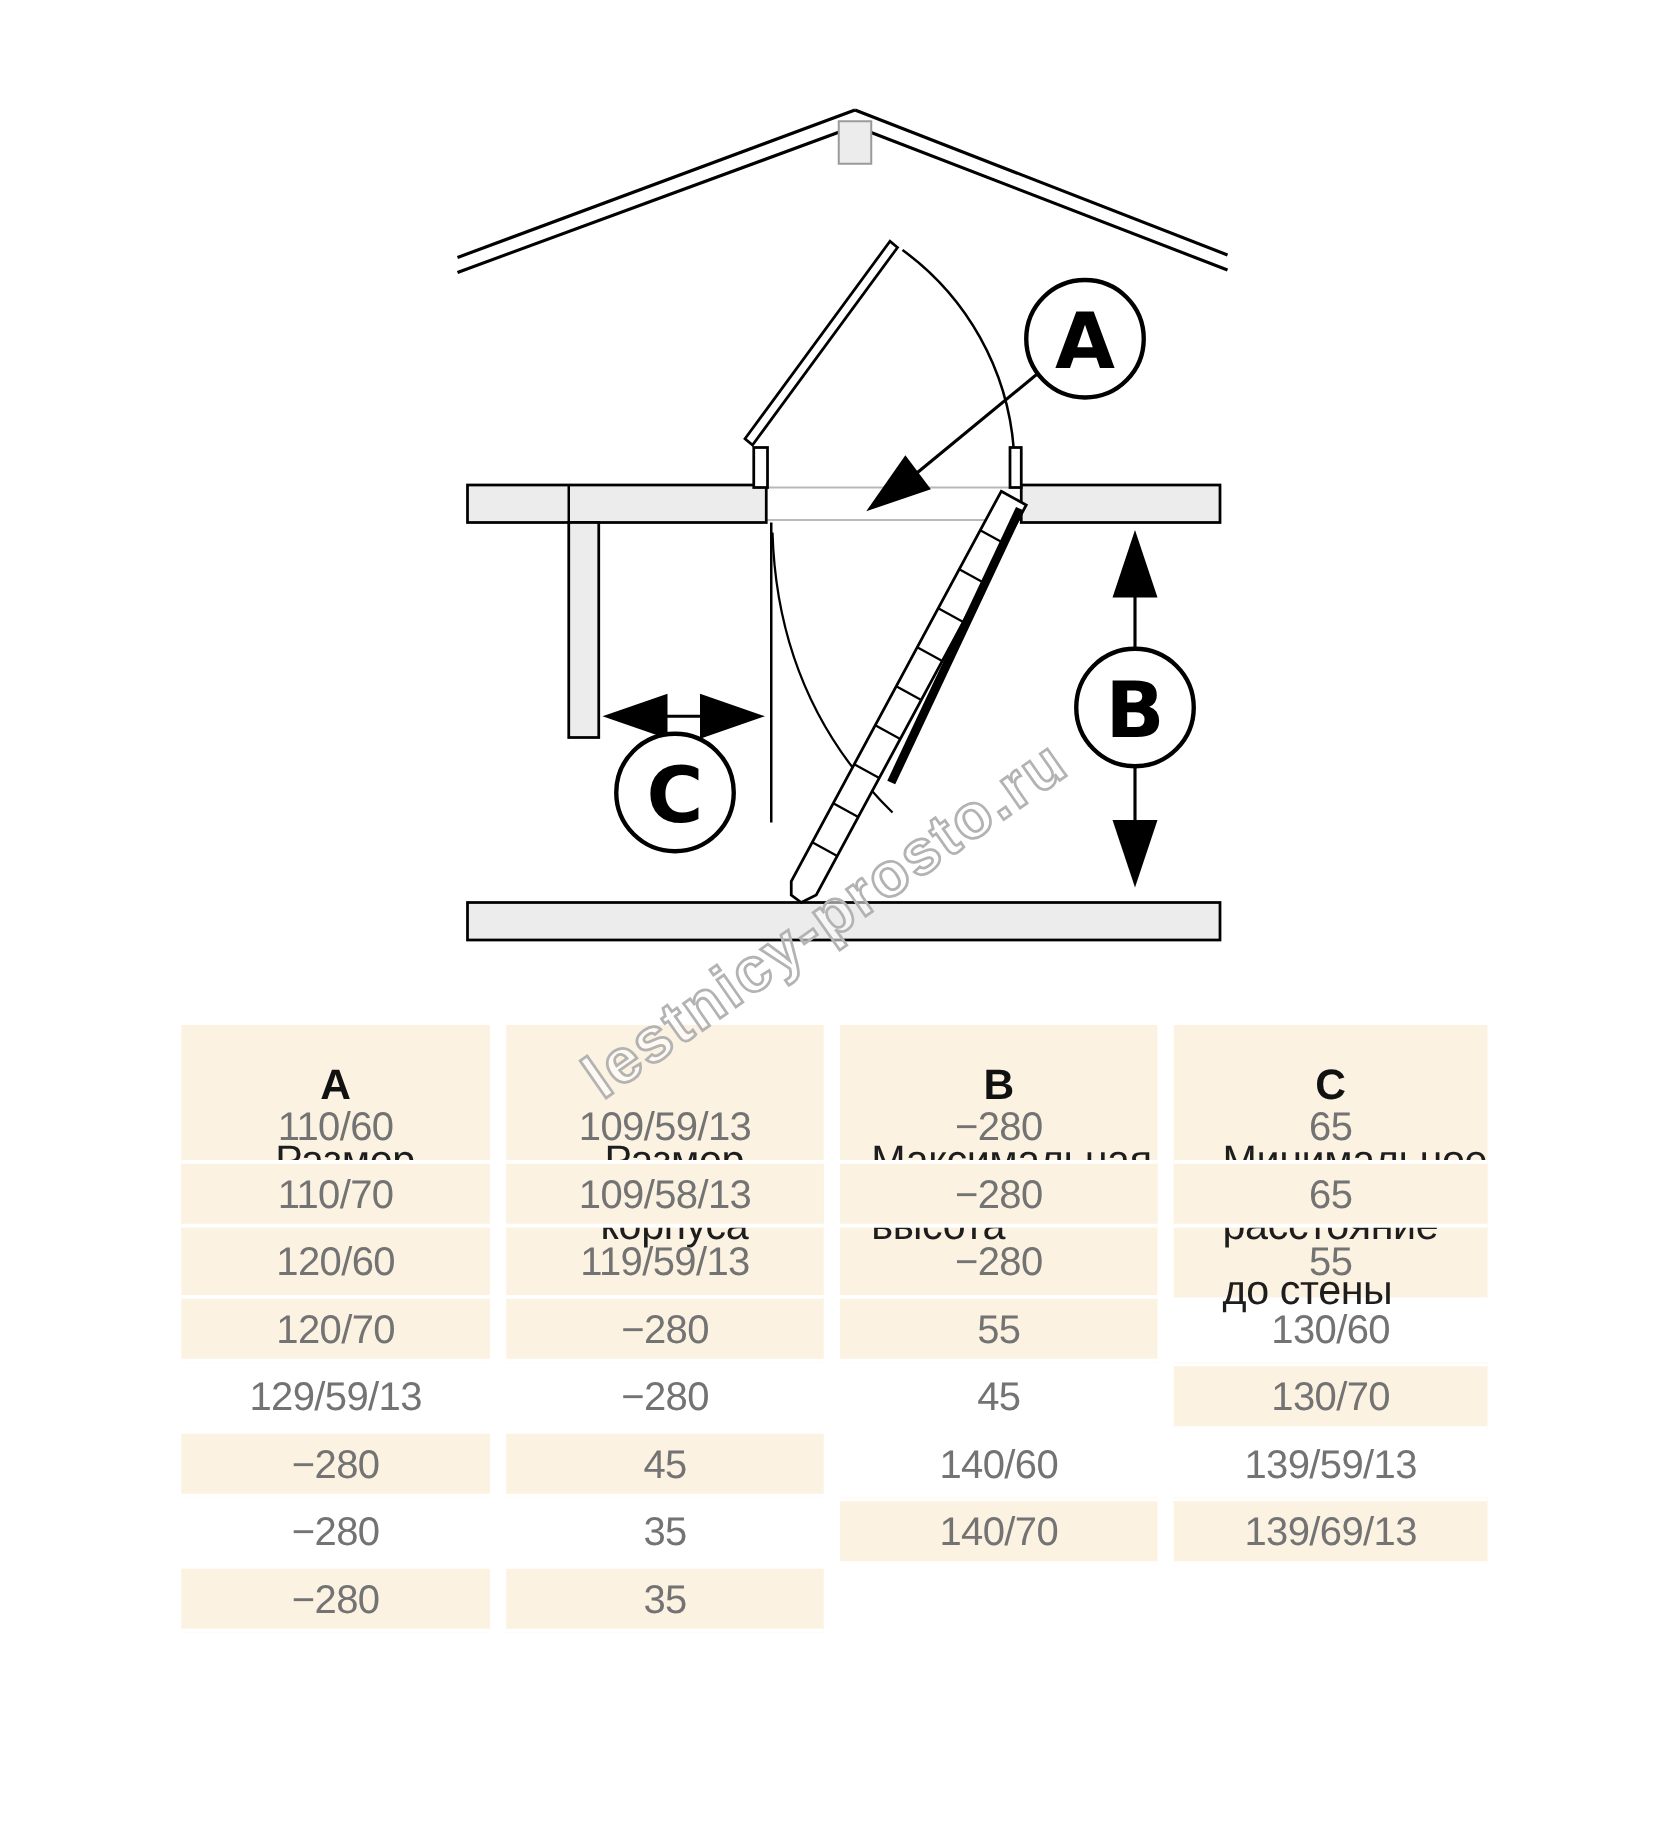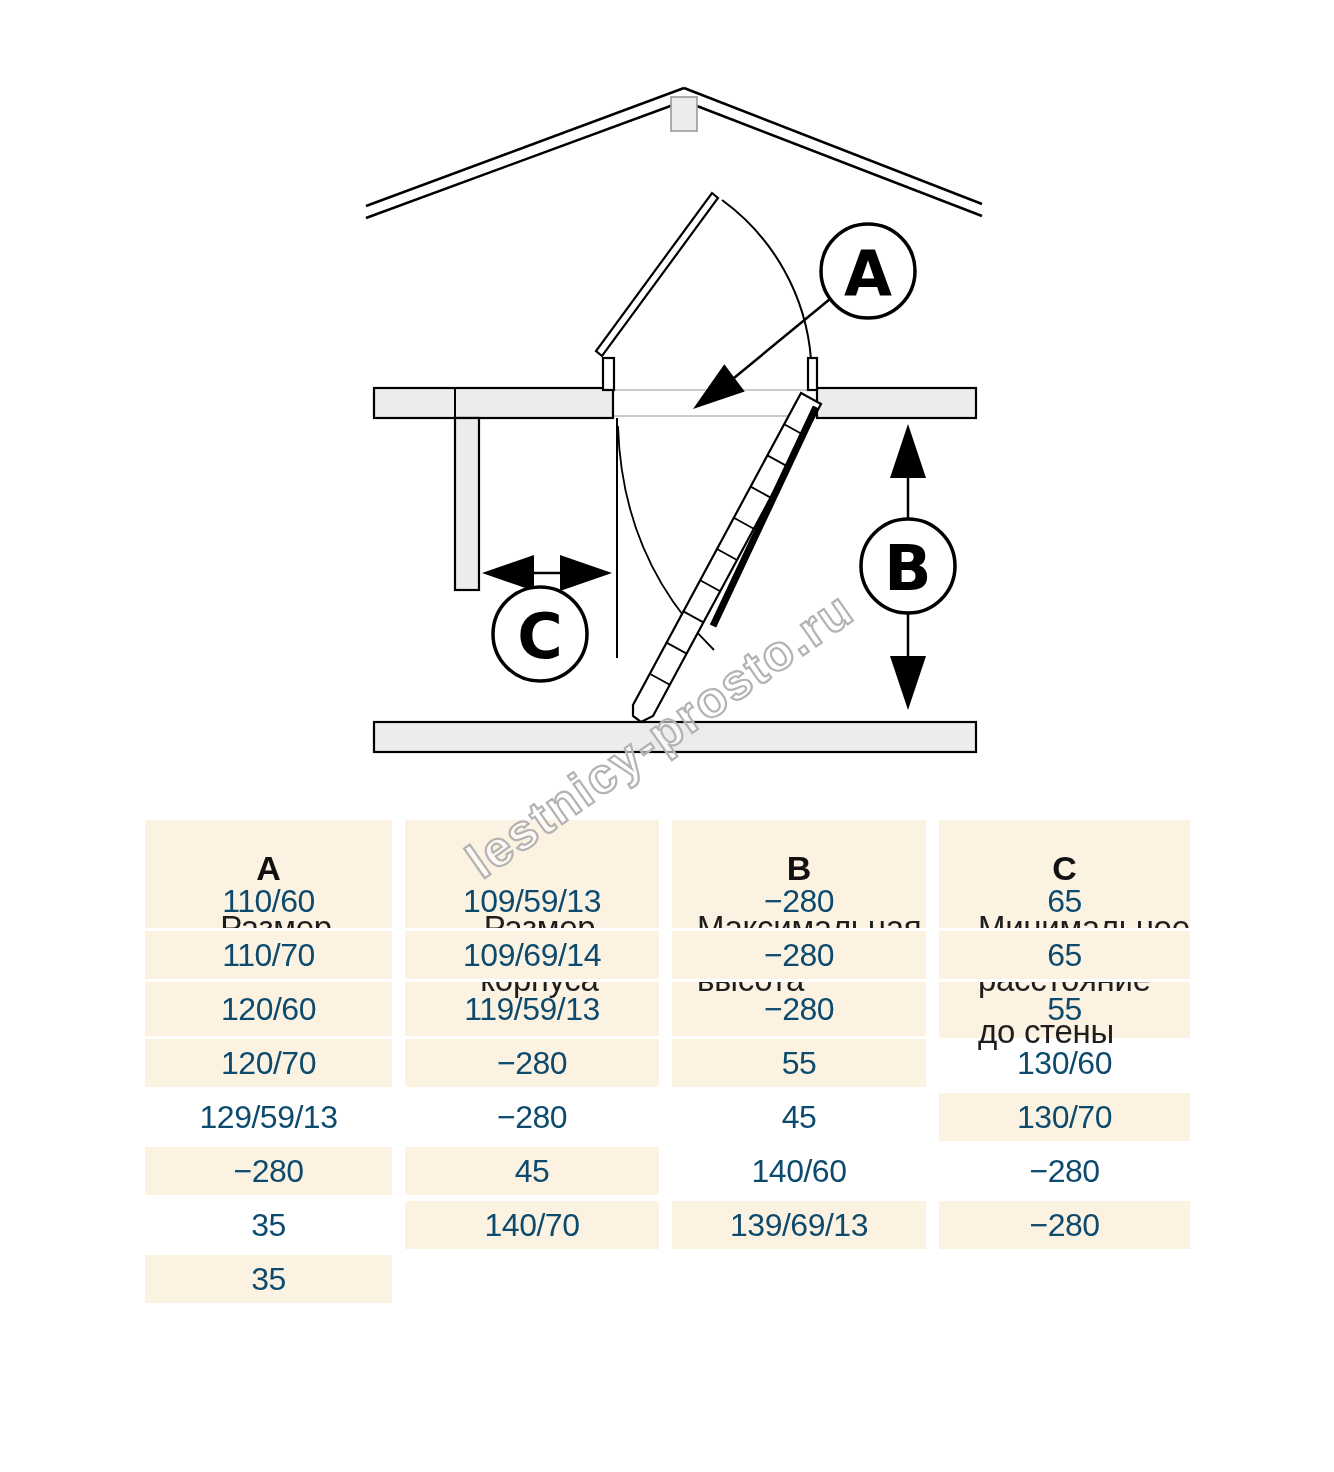--- a/index.html
+++ b/index.html
@@ -14,21 +14,21 @@
          grid-auto-rows:54px;z-index:2;}
   .hbox{height:218px;background:var(--beige);padding-top:26px;box-sizing:border-box;}
   .hletter{height:44px;line-height:44px;text-align:center;font-size:34px;font-weight:700;color:#111;}
   .htitle{margin-top:12px;font-size:33px;line-height:52px;text-align:center;
           letter-spacing:-0.3px;color:#1d1d1d;}
   .htitle .tl{display:block;white-space:nowrap;margin-left:15px;}
   .hbox.left .htitle{text-align:left;}
   .hbox.pad-sm .htitle{padding-left:10px;}
   .hbox.pad-lg .htitle{padding-left:24px;}
   .cell{display:flex;align-items:center;justify-content:center;font-size:32px;
-        letter-spacing:-0.5px;color:#0c4a6e;}
+        letter-spacing:-0.5px;color:#737373;}
   .cell.striped{background:var(--beige);box-shadow:inset 0 3px 0 #fff, inset 0 -3px 0 #fff;}
   :root{--beige:#fcf2e2;}
 </style>
 </head>
 <body>
 
 <div id="stage">
 
   <svg id="diagram-svg" width="1334" height="800" viewBox="0 0 1334 800">
 
@@ -138,21 +138,21 @@
         <span class="tl">до стены</span>
       </div>
     </div>
 
     <div class="cell">110/60</div>
     <div class="cell">109/59/13</div>
     <div class="cell">−280</div>
     <div class="cell">65</div>
 
     <div class="cell striped">110/70</div>
-    <div class="cell striped">109/69/14</div>
+    <div class="cell striped">109/58/13</div>
     <div class="cell striped">−280</div>
     <div class="cell striped">65</div>
 
     <div class="cell">120/60</div>
     <div class="cell">119/59/13</div>
     <div class="cell">−280</div>
     <div class="cell">55</div>
 
     <div class="cell striped">120/70</div>
     <div class="cell striped">−280</div>
@@ -161,20 +161,21 @@
     <div class="cell">130/60</div>
     <div class="cell">129/59/13</div>
     <div class="cell">−280</div>
     <div class="cell">45</div>
 
     <div class="cell striped">130/70</div>
     <div class="cell striped">−280</div>
     <div class="cell striped">45</div>
 
     <div class="cell">140/60</div>
+    <div class="cell">139/59/13</div>
     <div class="cell">−280</div>
     <div class="cell">35</div>
 
     <div class="cell striped">140/70</div>
     <div class="cell striped">139/69/13</div>
     <div class="cell striped">−280</div>
     <div class="cell striped">35</div>
   </div>
 
   <div class="wm">lestnicy-prosto.ru</div>

